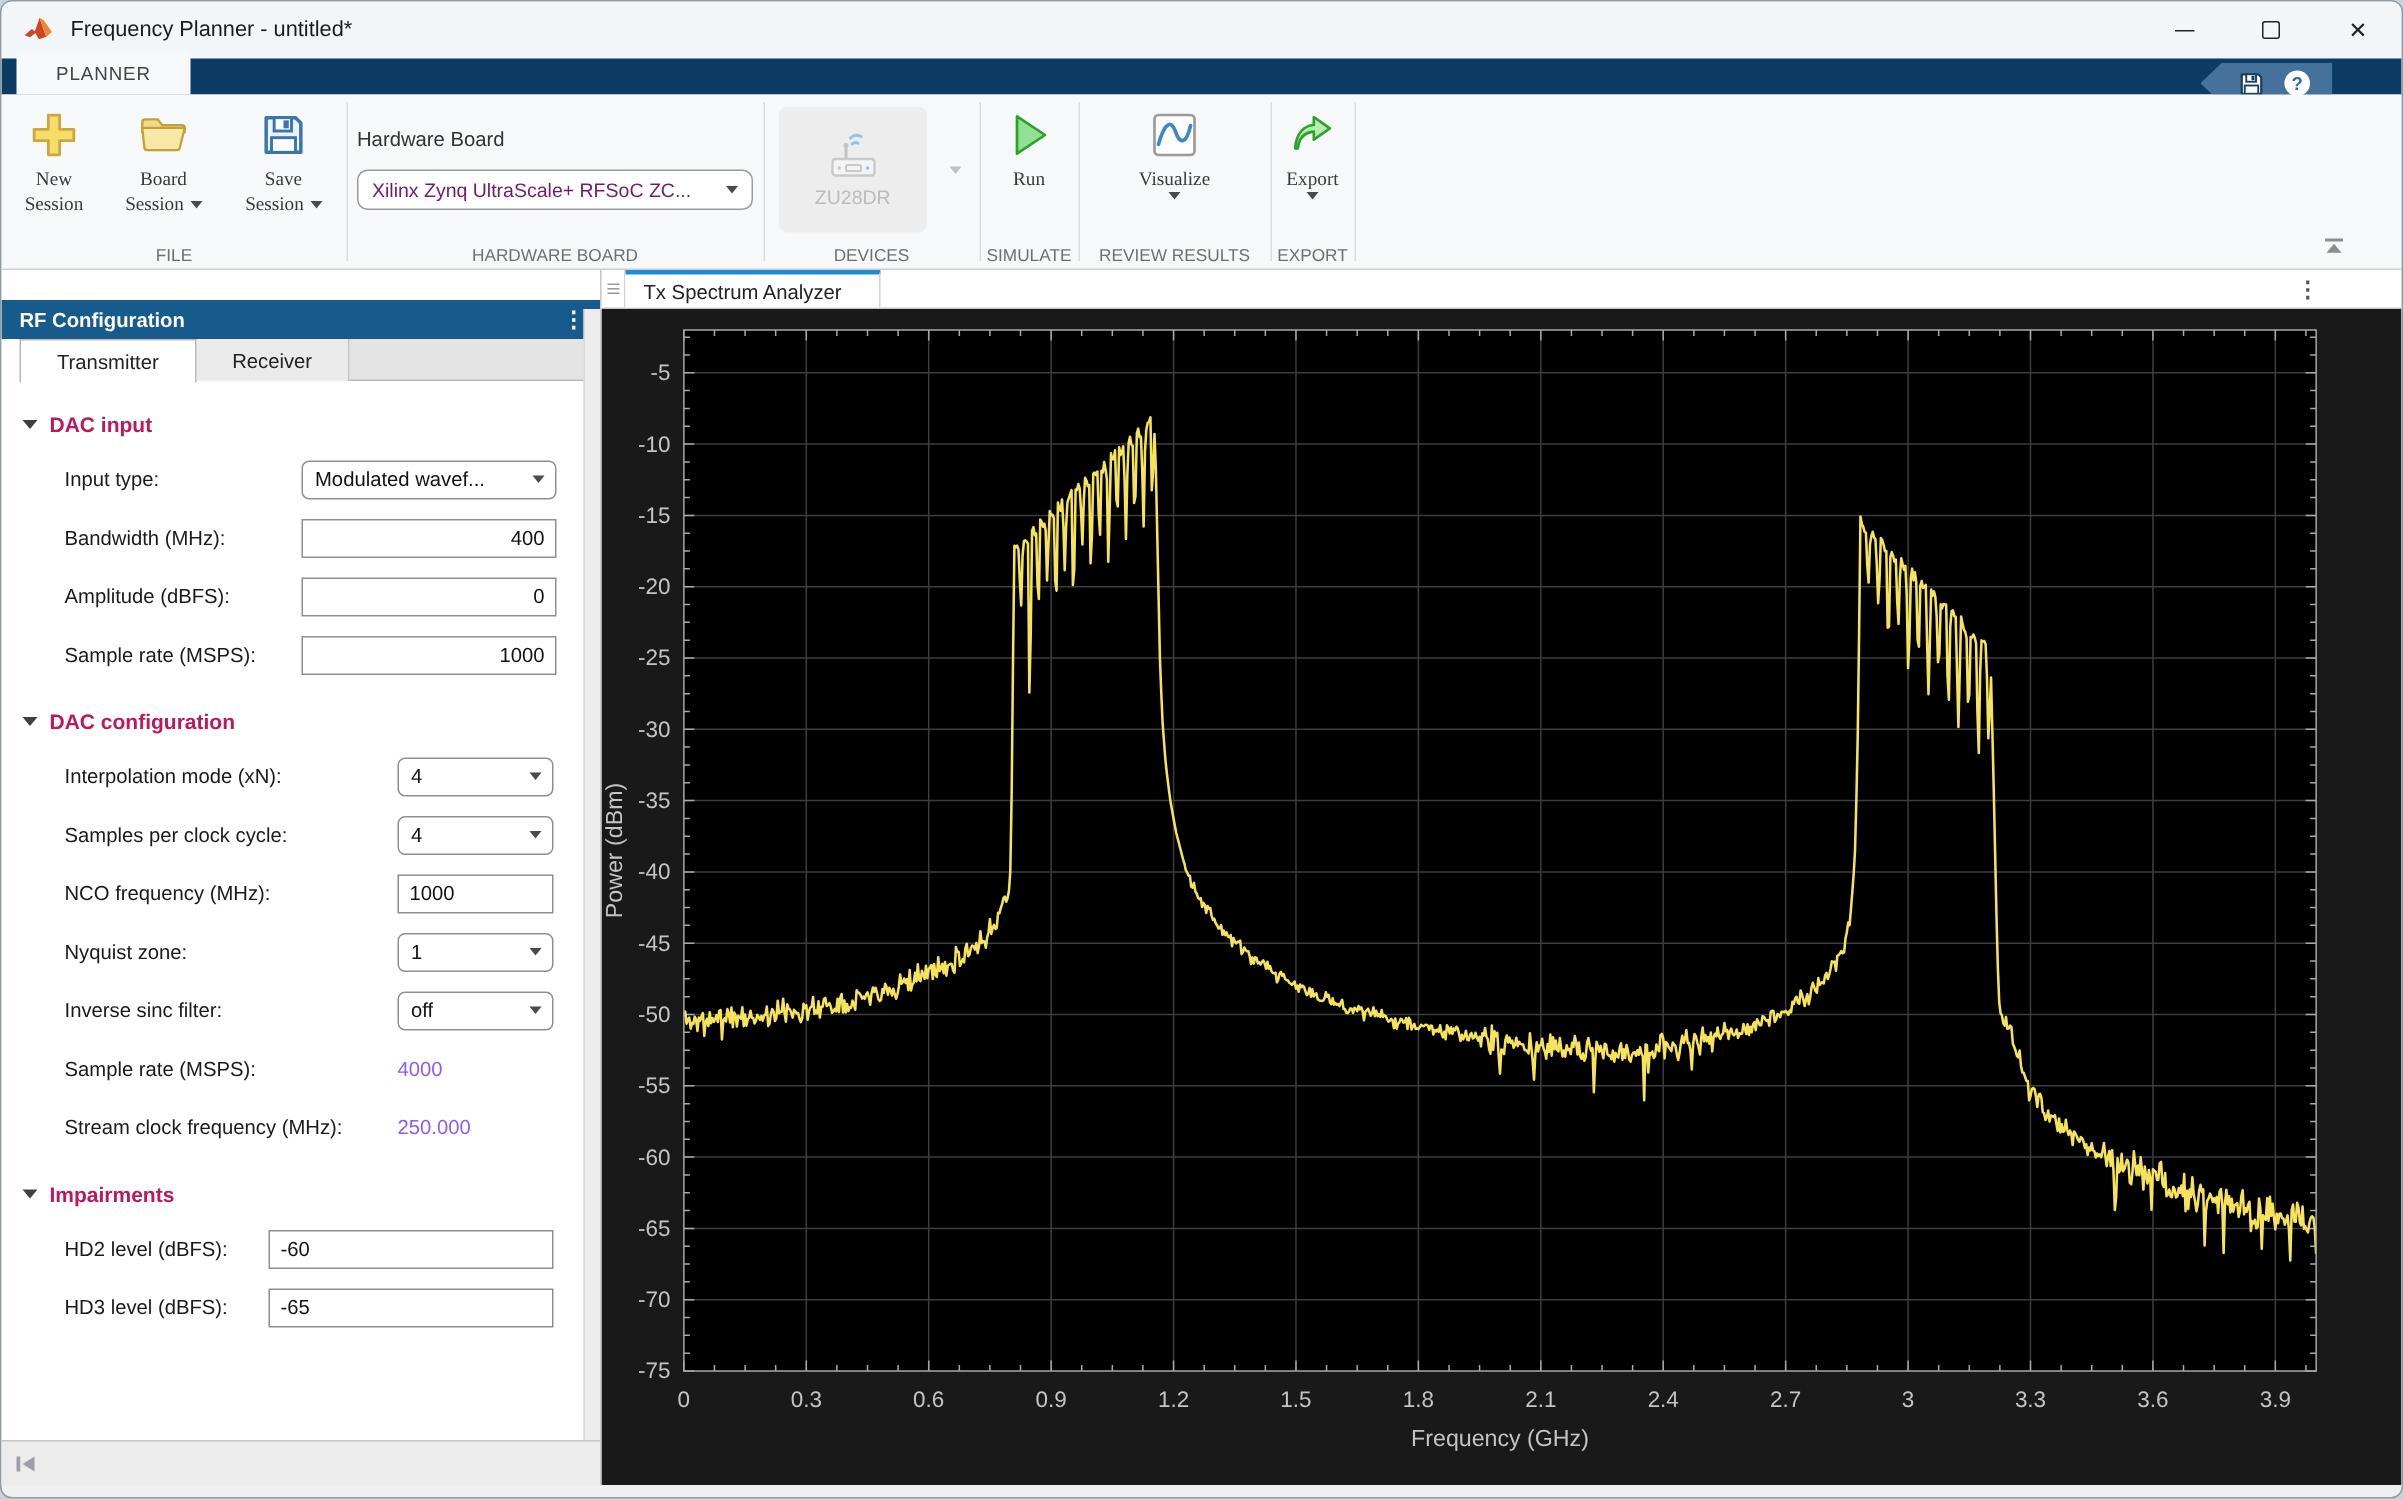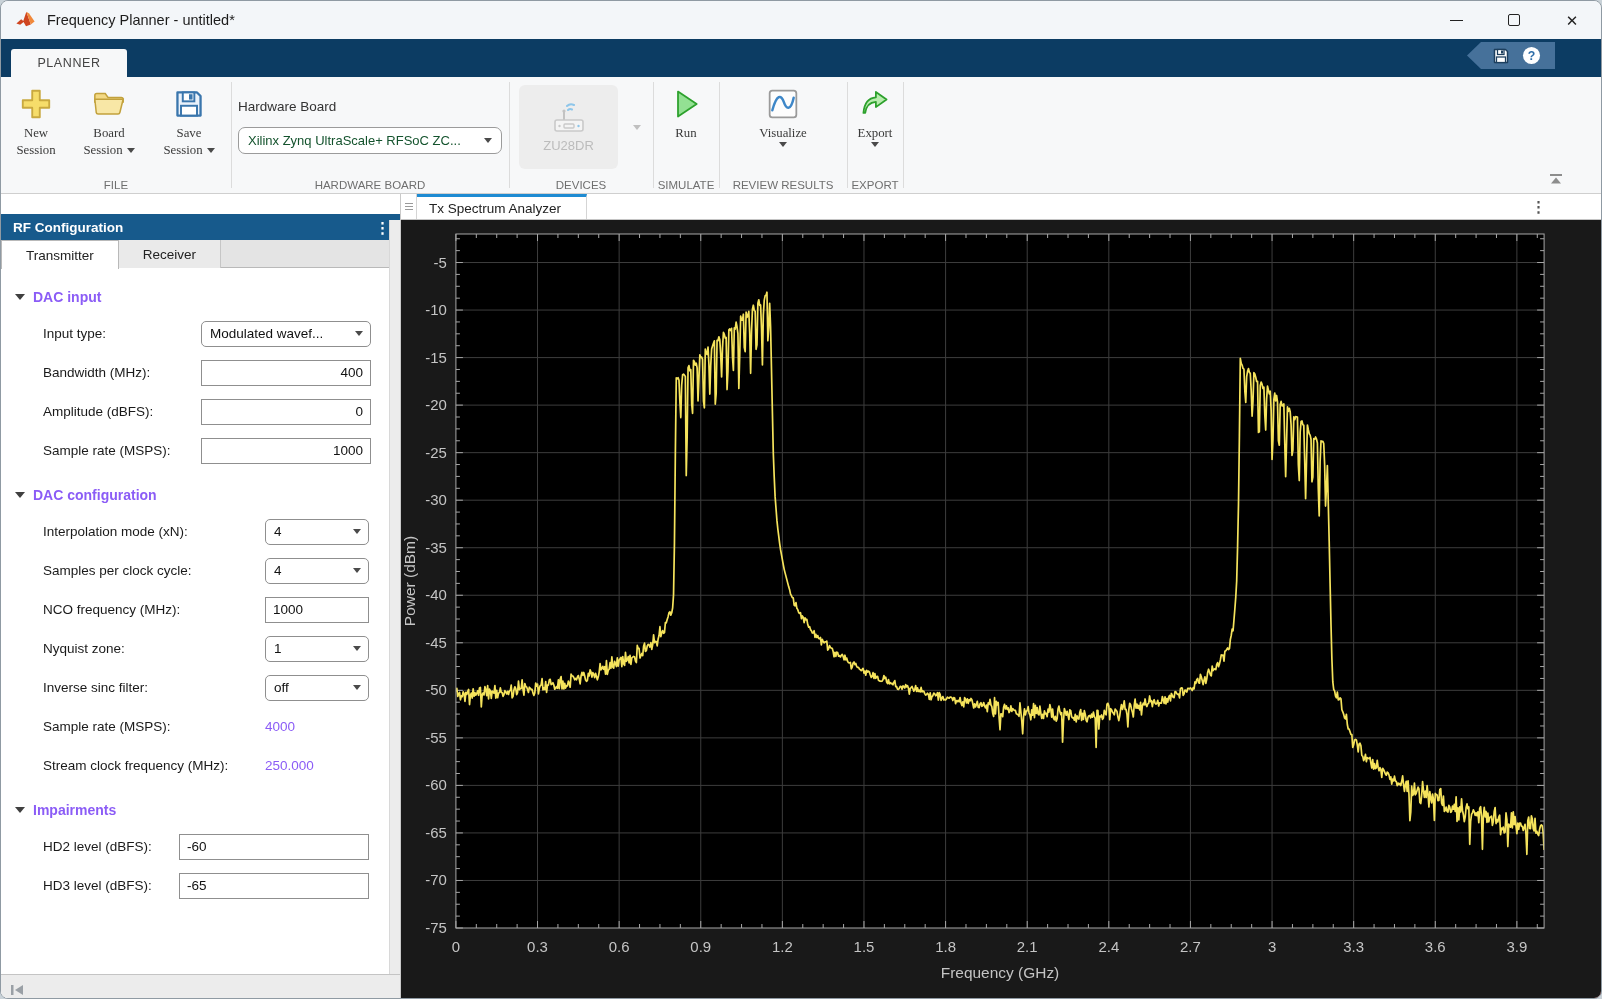--- a/index.html
+++ b/index.html
@@ -10,21 +10,21 @@
   
   .titlebar { height:38px; background:#f3f6f9; display:flex; align-items:center; padding-left:14px; }
   .title-text { font-size:14.5px; color:#1c1c1c; margin-left:10px; }
   .win-controls { margin-left:auto; display:flex; height:100%; }
   .win-btn { width:58px; display:flex; align-items:center; justify-content:center; color:#222; }
   .min-glyph { width:13px; height:0; border-top:1.6px solid #222; display:inline-block; }
   .max-glyph { width:12px; height:12px; border:1.6px solid #222; border-radius:2px; display:inline-block; }
   .close-glyph { font-size:15px; line-height:1; }
 
   
-  .ribbon-tabs { height:38px; background:var(--ribbon-bar,#0c3c63); position:relative; }
+  .ribbon-tabs { height:24px; background:var(--ribbon-bar,#0c3c63); position:relative; }
   .planner-tab { position:absolute; left:10px; bottom:0; width:116px; height:28px; background:#f7f8f9;
                  display:flex; align-items:center; justify-content:center; font-size:12.5px; color:#444;
                  letter-spacing:.6px; border-radius:3px 3px 0 0; }
   .qab { position:absolute; right:46px; top:3px; height:27px; width:88px; background:#46719a;
          clip-path:polygon(14px 0,100% 0,100% 100%,14px 100%,0 50%);
          display:flex; align-items:center; justify-content:center; gap:12px; padding-left:10px; }
 
   
   .ribbon { height:117px; background:#f7f8f9; border-bottom:1px solid #cfcfcf; position:relative; }
   .rsep { position:absolute; top:5px; height:106px; width:1px; background:#dcdcdc; }
@@ -33,50 +33,50 @@
                   font-size:11.5px; color:#6f6f6f; white-space:nowrap; }
   .rbtn { position:absolute; top:6px; text-align:center; font-size:12.8px; color:#3a3a3a; }
   .rbtn .ic { height:42px; display:flex; align-items:center; justify-content:center; }
   .rbtn .l1, .rbtn .l2 { line-height:17px; display:flex; align-items:center; justify-content:center; gap:4px; white-space:nowrap;font-family:Liberation Serif, serif; }
   .tri-down { width:0; height:0; border-left:4.5px solid transparent; border-right:4.5px solid transparent;
               border-top:5.5px solid #4a4a4a; display:inline-block; }
   .tri-down.dim { border-top-color:#c0c0c0; }
   .hw-label { position:absolute; left:7px; top:22px; font-size:13.5px; color:#333; }
   .ribbon-combo { position:absolute; left:7px; top:50px; width:264px; height:27px; background:#fff;
                   border:1px solid #9b9b9b; border-radius:7px; display:flex; align-items:center;
-                  padding:0 26px 0 9px; font-size:13px; color:#14532d; }
+                  padding:0 26px 0 9px; font-size:13px; color:#701a75; }
   .ribbon-combo .carrow { position:absolute; right:9px; }
   .dev-btn { position:absolute; left:10px; top:8px; width:99px; height:84px; background:#ededed;
              border-radius:6px; display:flex; flex-direction:column; align-items:center;
              justify-content:center; color:#bcbcbc; font-size:13px; gap:2px; }
   .dev-arrow { position:absolute; left:114px; top:8px; width:28px; height:84px; display:flex;
                align-items:center; justify-content:center; }
   .collapse-ribbon { position:absolute; right:38px; bottom:4px; }
 
   
   .main { display:flex; height:810px; }
 
   .left-panel { width:400px; background:#fff; display:flex; flex-direction:column; position:relative;
                 border-right:1px solid #c9c9c9; }
   .lp-gutter { position:absolute; right:0; top:26px; bottom:30px; width:11px; background:#ececec;
                border-left:1px solid #d8d8d8; z-index:2; }
   .lp-header { height:26px; background:var(--panel-header,#175a8c); display:flex; align-items:center;
                padding:0 10px 0 12px; color:#fff;margin-top:20px; }
   .lp-title { font-size:13.5px; font-weight:bold; }
   .lp-menu { margin-left:auto; font-size:15px; font-weight:bold; color:#fff; line-height:1; }
-  .lp-tabs { height:28px; background:#e4e4e4; border-bottom:1px solid #b9b9b9; display:flex; }
+  .lp-tabs { height:28px; background:#e4e4e4; border-bottom:1px solid #b9b9b9; display:flex;margin-left:12px; }
   .lp-tab { padding:0 24px; font-size:13.5px; color:#222; display:flex; align-items:center; height:28px;
             border-right:1px solid #c6c6c6; background:#eaeaea; }
   .lp-tab.active { background:#fff; border:1px solid #b9b9b9; border-bottom:none; height:29px;
                    margin-bottom:-1px; z-index:1; }
   .lp-body { flex:1; overflow:hidden; padding-top:4px; }
   .lp-sec-head { margin:12px 0 4px 14px; height:26px; display:flex; align-items:center; gap:8px; }
   .sec-tri { width:0; height:0; border-left:5px solid transparent; border-right:5px solid transparent;
              border-top:6px solid #404040; display:inline-block; }
-  .lp-sec-title { font-size:14px; font-weight:bold; color:#8b5cf6; }
+  .lp-sec-title { font-size:14px; font-weight:bold; color:#be185d; }
   .lp-row { height:39px; display:flex; align-items:center; padding-left:42px; }
   .lp-label { font-size:13.5px; color:#1a1a1a; flex:none; }
   .sec0 .lp-label { width:158px; } .sec0 .ctrl { width:170px;text-align:right; }
   .sec1 .lp-label { width:222px; } .sec1 .ctrl { width:104px; }
   .sec2 .lp-label { width:136px; } .sec2 .ctrl { width:190px; }
   .combo { position:relative; height:26px; background:#fff; border:1px solid #8f8f8f; border-radius:5px;
            display:flex; align-items:center; padding:0 22px 0 8px; font-size:13.5px; color:#111; }
   .combo .carrow { position:absolute; right:7px; }
   .tinput { height:26px; border:1px solid #8f8f8f; padding:0 7px; font-size:13.5px;
             font-family:"Liberation Sans", sans-serif; color:#111; background:#fff; }

